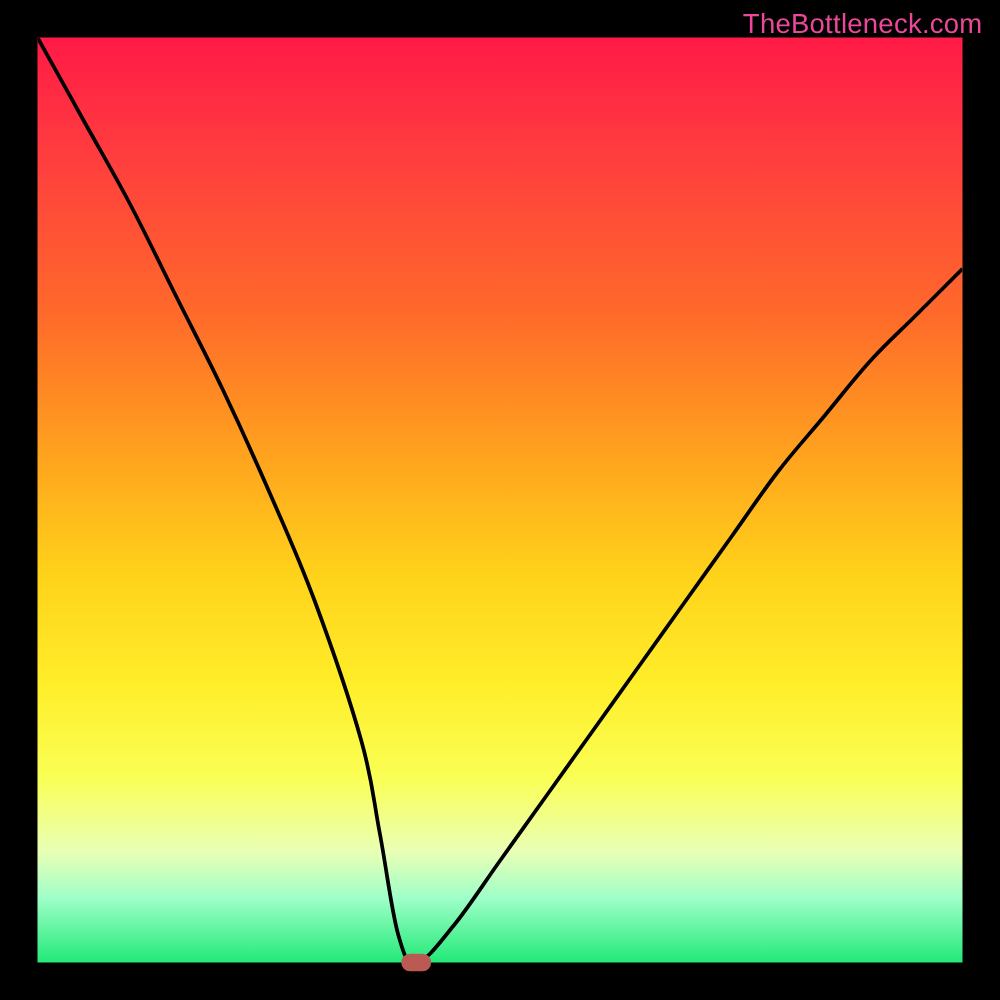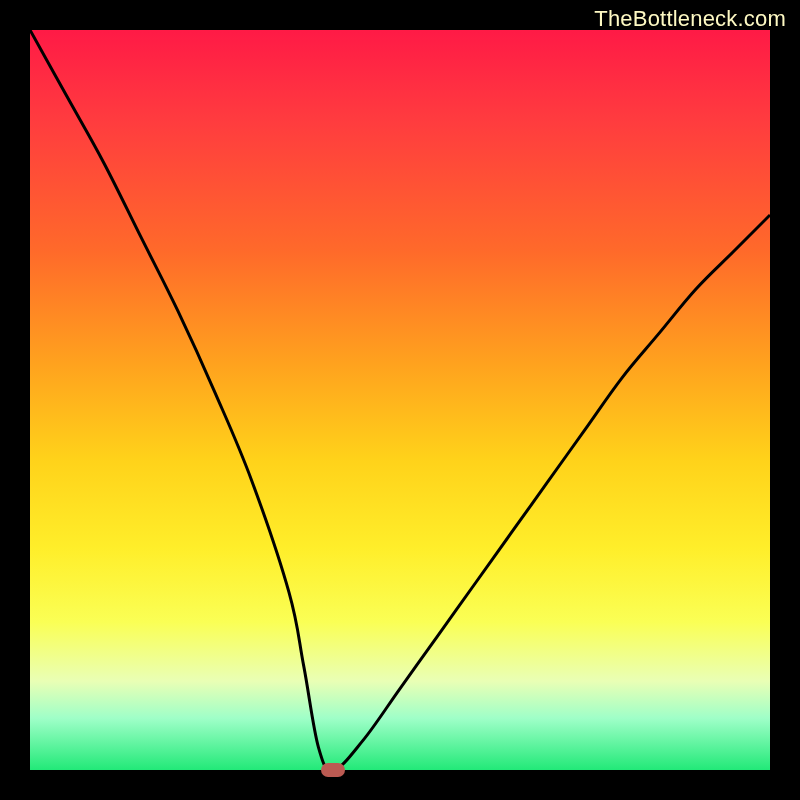--- a/index.html
+++ b/index.html
@@ -34,21 +34,21 @@
       #faff55 80%,
       #e9ffb5 88%,
       #9fffc8 93%,
       #22e978 100%
     );
   }
   .watermark {
     position: absolute;
     top: 6px;
     right: 14px;
-    color: #fef9c3;
+    color: #ec4899;
     font-size: 22px;
     font-weight: 500;
     letter-spacing: 0.2px;
     user-select: none;
   }
   svg.curve {
     position: absolute;
     left: 0;
     top: 0;
     width: 740px;

